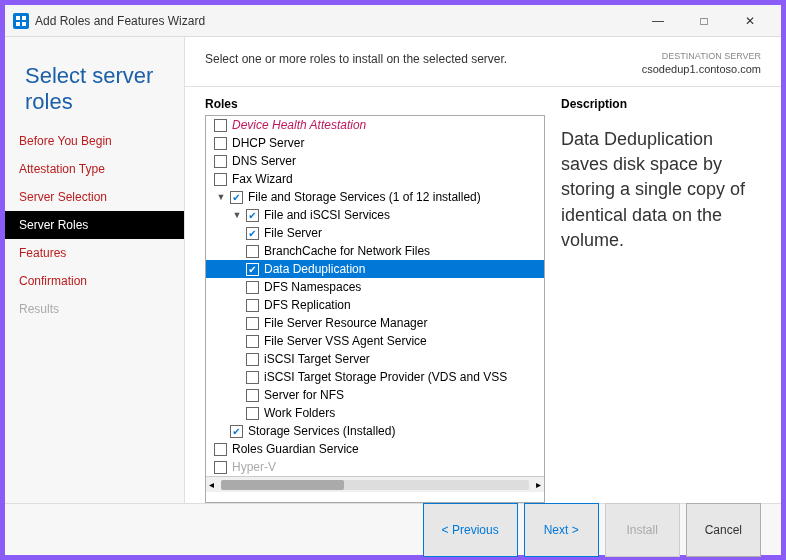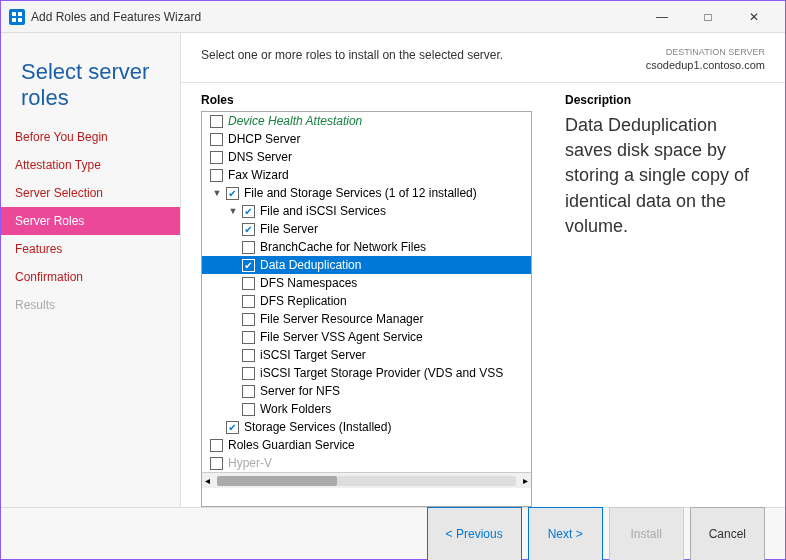--- a/index.html
+++ b/index.html
@@ -8,21 +8,21 @@
       font-size: 13px;
       background: #f0f0f0;
       width: 786px;
       height: 560px;
       overflow: hidden;
     }
     .window {
       width: 786px;
       height: 560px;
       background: #fff;
-      border: 1px solid #8b5cf6;
+      border: 5px solid #8b5cf6;
       display: flex;
       flex-direction: column;
     }
     .title-bar {
       background: #f5f5f5;
       border-bottom: 1px solid #ddd;
       height: 32px;
       display: flex;
       align-items: center;
       padding: 0 8px;
@@ -90,21 +90,21 @@
       display: block;
     }
 
     .sidebar-item {
       padding: 7px 14px;
       font-size: 12px;
       color: #b91c1c;
       cursor: pointer;
     }
     .sidebar-item.active {
-      background: #ec4899;
+      background: #000000;
       color: #fff;
     }
     .sidebar-item.disabled {
       color: #aaa;
       cursor: default;
     }
 
     .main-content {
       flex: 1;
       display: flex;
@@ -128,21 +128,21 @@
     }
     .instruction-text {
       font-size: 12px;
       color: #333;
     }
     .roles-desc-area {
       display: flex;
       flex: 1;
       overflow: hidden;
       padding: 0 20px;
-      gap: 33px;
+      gap: 16px;
     }
     .roles-panel {
       flex: 1;
       display: flex;
       flex-direction: column;
       padding-top: 10px;
       overflow: hidden;
     }
     .roles-label {
       font-weight: 600;
@@ -205,21 +205,21 @@
     }
 
     .desc-panel {
       width: 200px;
       padding-top: 10px;
       flex-shrink: 0;
     }
     .desc-label {
       font-weight: 600;
       font-size: 12px;
-      margin-bottom: 6px;
+      margin-bottom: 16px;
     }
     .desc-text {
       font-size: 18px;
       color: #333;
       line-height: 1.4;
     }
 
     .scrollbar-area {
       height: 16px;
       background: #f0f0f0;
@@ -337,21 +337,21 @@
         </div>
       </div>
 
       <div class="roles-desc-area">
 
         <div class="roles-panel">
           <div class="roles-label">Roles</div>
           <div class="roles-list-container">
             <div class="roles-list">
 
-              <div class="role-item indent-1" style="color:#15803d; font-style:italic;">
+              <div class="role-item indent-1" style="color:#be185d; font-style:italic;">
                 <span class="checkbox-box"></span>
                 <span>Device Health Attestation</span>
               </div>
 
               <div class="role-item indent-1">
                 <span class="checkbox-box"></span>
                 <span>DHCP Server</span>
               </div>
 
               <div class="role-item indent-1">

